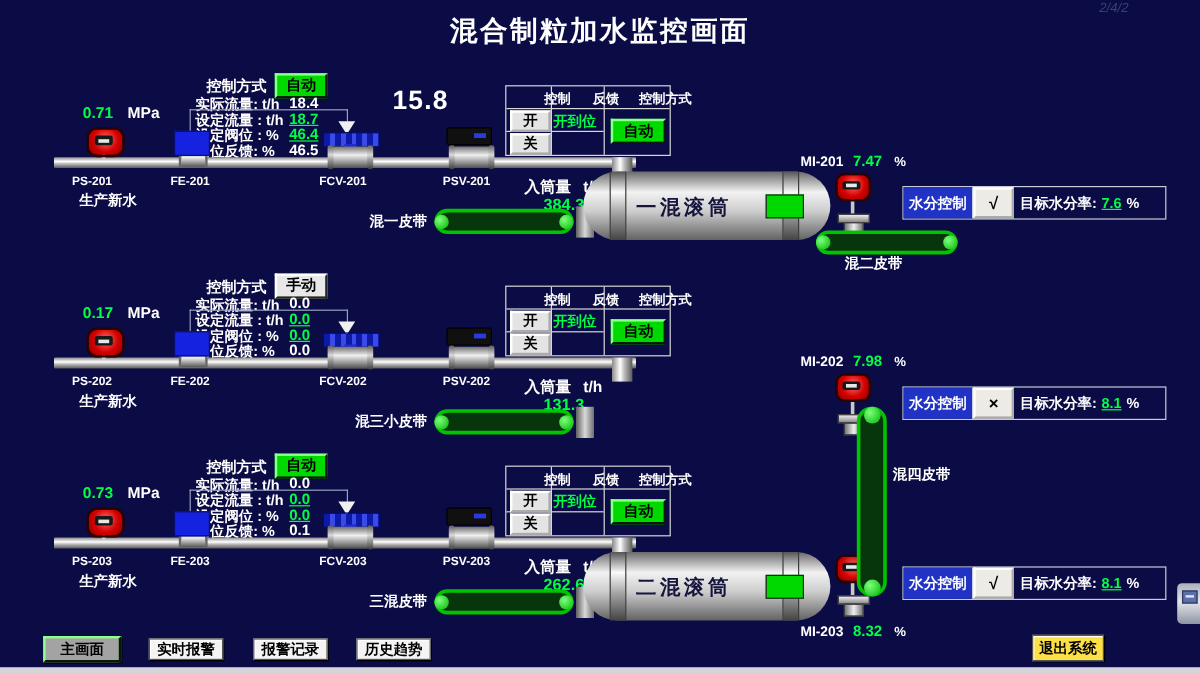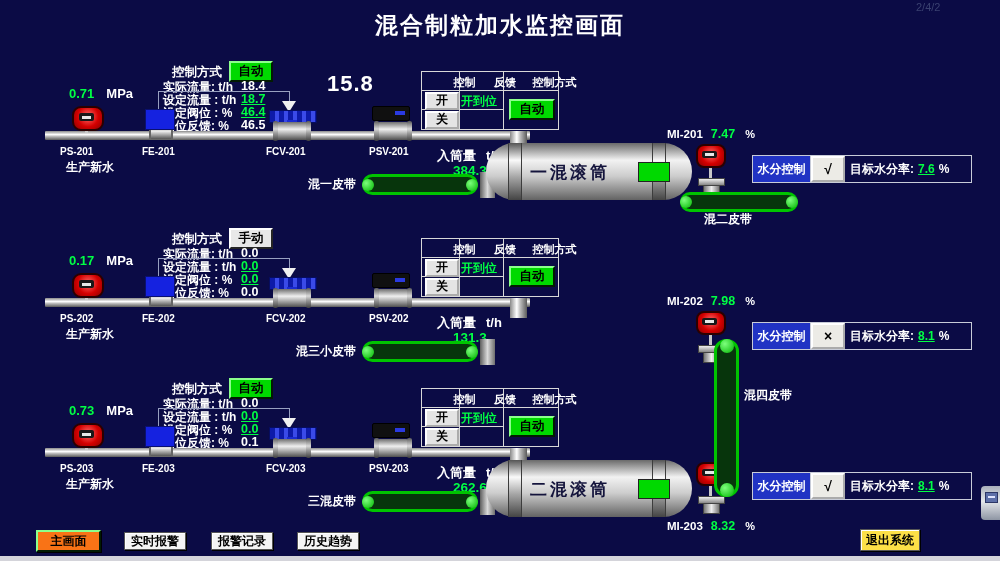--- a/index.html
+++ b/index.html
@@ -7,21 +7,21 @@
     width:1000px;height:561px;position:relative;overflow:hidden;
     background:#0b0b45;
     font-family:"Liberation Sans", sans-serif;
     -webkit-font-smoothing:none;
   }
   .abs{position:absolute;}
   .gt{color:#00ff44;}
 
   
   .title{left:0;right:0;top:10px;text-align:center;font-size:23px;font-weight:bold;color:#fff;letter-spacing:2px;}
-  .corner{left:916px;top:1px;font-size:11px;color:#3a4170;}
+  .corner{left:916px;top:1px;font-size:11px;color:#3a4170;font-style:italic;}
   .bottom-strip{left:0;top:556px;width:1000px;height:5px;background:#d4d4da;}
   .edge-icon{left:981px;top:486px;width:19px;height:34px;border-radius:4px 0 0 4px;
     background:linear-gradient(180deg,#aab0bb,#e3e6ea 45%,#8e95a3);}
   .edge-icon i{position:absolute;left:4px;top:6px;width:11px;height:9px;background:#5d6fa8;border:1px solid #2c3666;}
   .edge-icon i:after{content:"";position:absolute;left:2px;top:3px;width:7px;height:2px;background:#dfe4ff;}
 
   
   .row{position:absolute;left:0;width:1000px;height:172px;}
   .r1{top:60px;} .r2{top:227px;} .r3{top:377px;}
 
@@ -138,21 +138,21 @@
 
   .vbelt{left:714px;top:339px;width:19px;height:152px;border:3px solid #00c400;border-radius:12px;background:#07350c;z-index:3;}
   .vbelt:before,.vbelt:after{content:"";position:absolute;left:50%;margin-left:-7px;width:14px;height:14px;border-radius:50%;
     background:radial-gradient(circle at 35% 35%,#7dff7d,#00b400);}
   .vbelt:before{top:-3px;} .vbelt:after{bottom:-3px;}
   .vbelt-label{left:744px;top:387px;font-size:12px;font-weight:bold;color:#fff;z-index:3;}
 
   .nav-btn{position:absolute;height:16px;width:60px;background:#f4f4f4;border:1px solid #555;
     box-shadow:1px 1px 0 #000, inset 1px 1px 0 #fff;
     font-size:12px;font-weight:bold;color:#000;text-align:center;line-height:16px;cursor:default;}
-  .nav-main{left:36px;top:530px;width:61px;height:18px;line-height:18px;background:#f97316;
+  .nav-main{left:36px;top:530px;width:61px;height:18px;line-height:18px;background:#a3a3a3;
     border:2px outset #8cff8c;border-bottom-color:#0a700a;border-right-color:#0a700a;box-shadow:1px 1px 0 #000;}
   .nav-rt{left:124px;top:532px;} .nav-rec{left:211px;top:532px;} .nav-his{left:297px;top:532px;}
   .nav-exit{left:860px;top:529px;width:58px;height:20px;line-height:20px;background:#fde047;}
 </style>
 </head>
 <body>
 
 <div class="abs title">混合制粒加水监控画面</div>
 <div class="abs corner">2/4/2</div>
 

